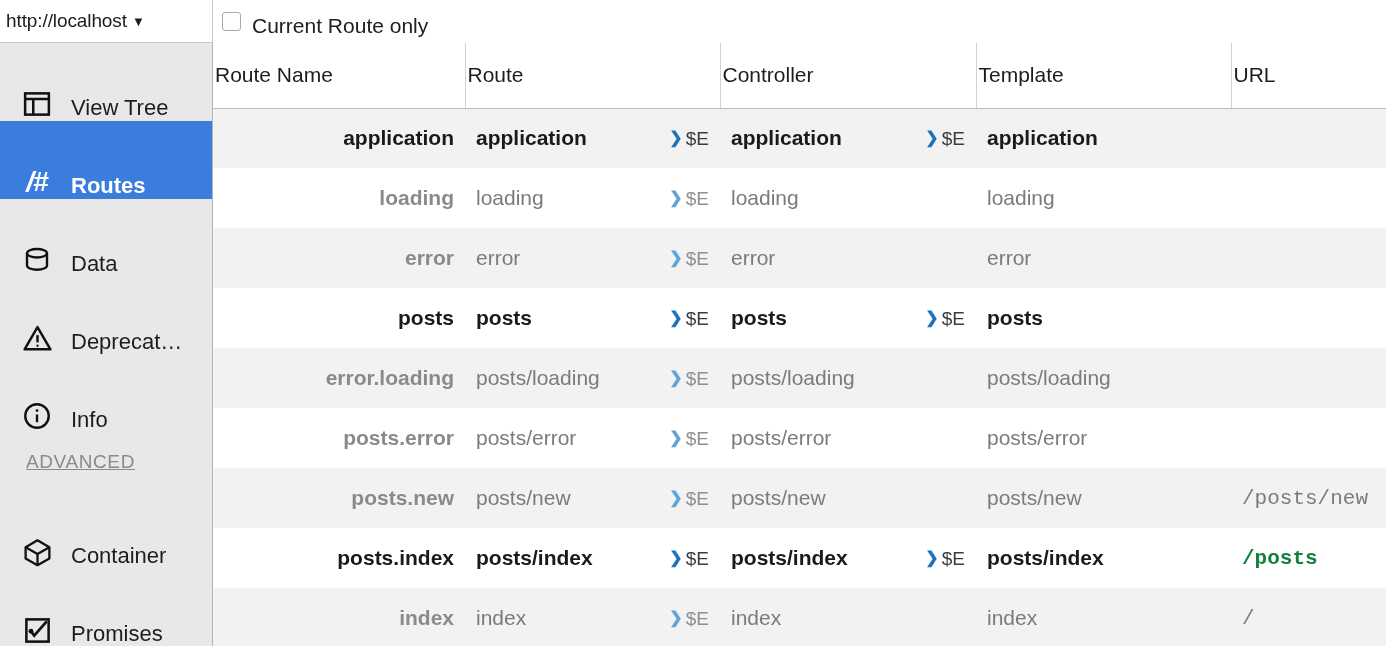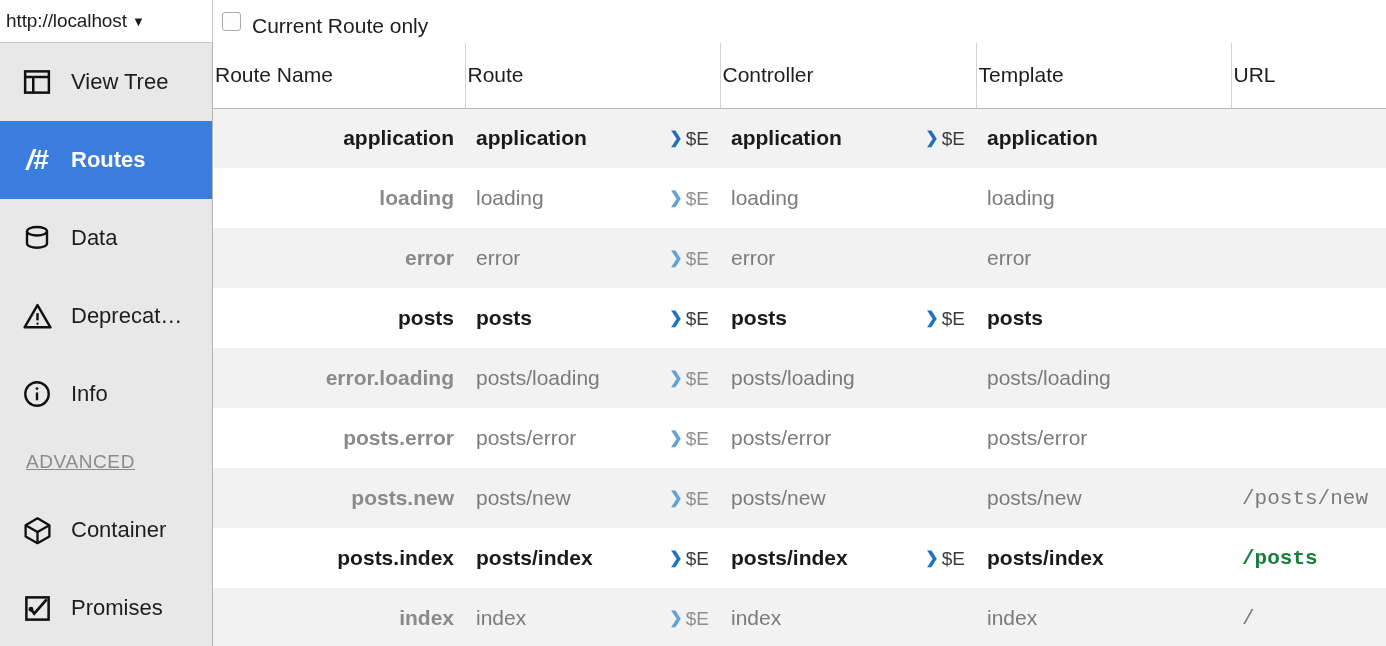--- a/index.html
+++ b/index.html
@@ -94,21 +94,21 @@
     background: #e8e8e8;
     border-right: 1px solid #b4b4b4;
     display: flex;
     flex-direction: column;
     padding-top: 0;
   }
 
   .nav-item {
     height: 78px;
     display: flex;
-    align-items: center;
+    align-items: flex-end;
     padding-left: 20px;
     cursor: pointer;
     flex: 0 0 78px;
   }
   .nav-item.selected { background: #3b7ddd; }
 
   .nav-icon {
     width: 34px;
     height: 34px;
     flex: 0 0 34px;

